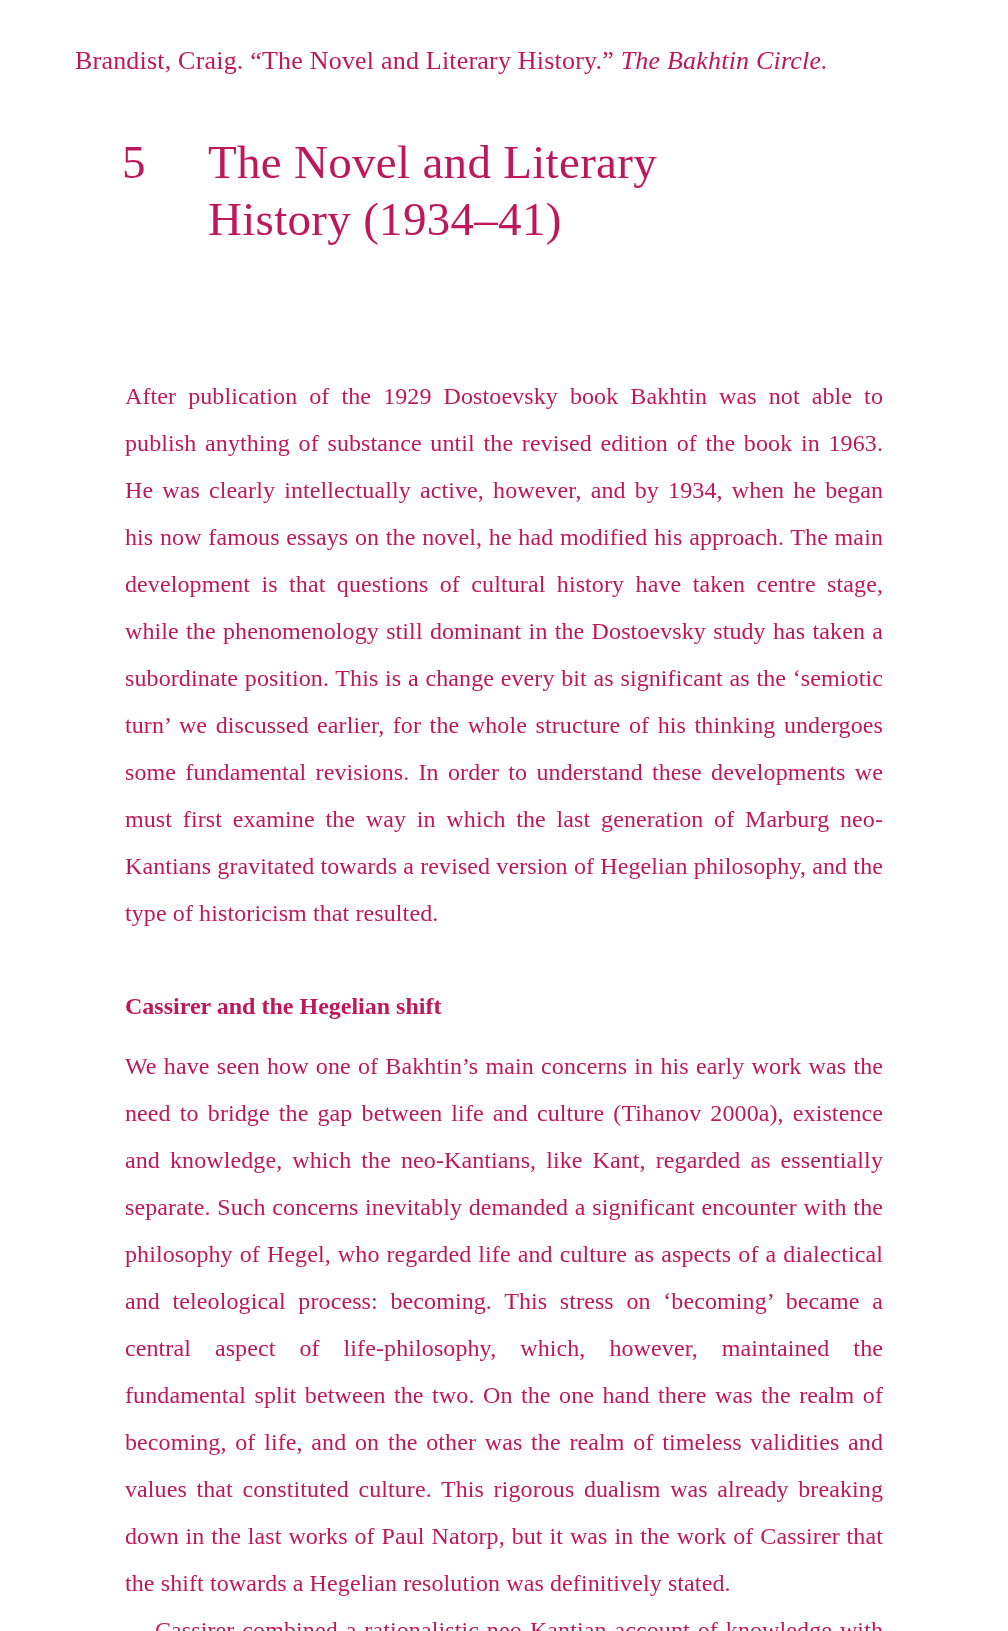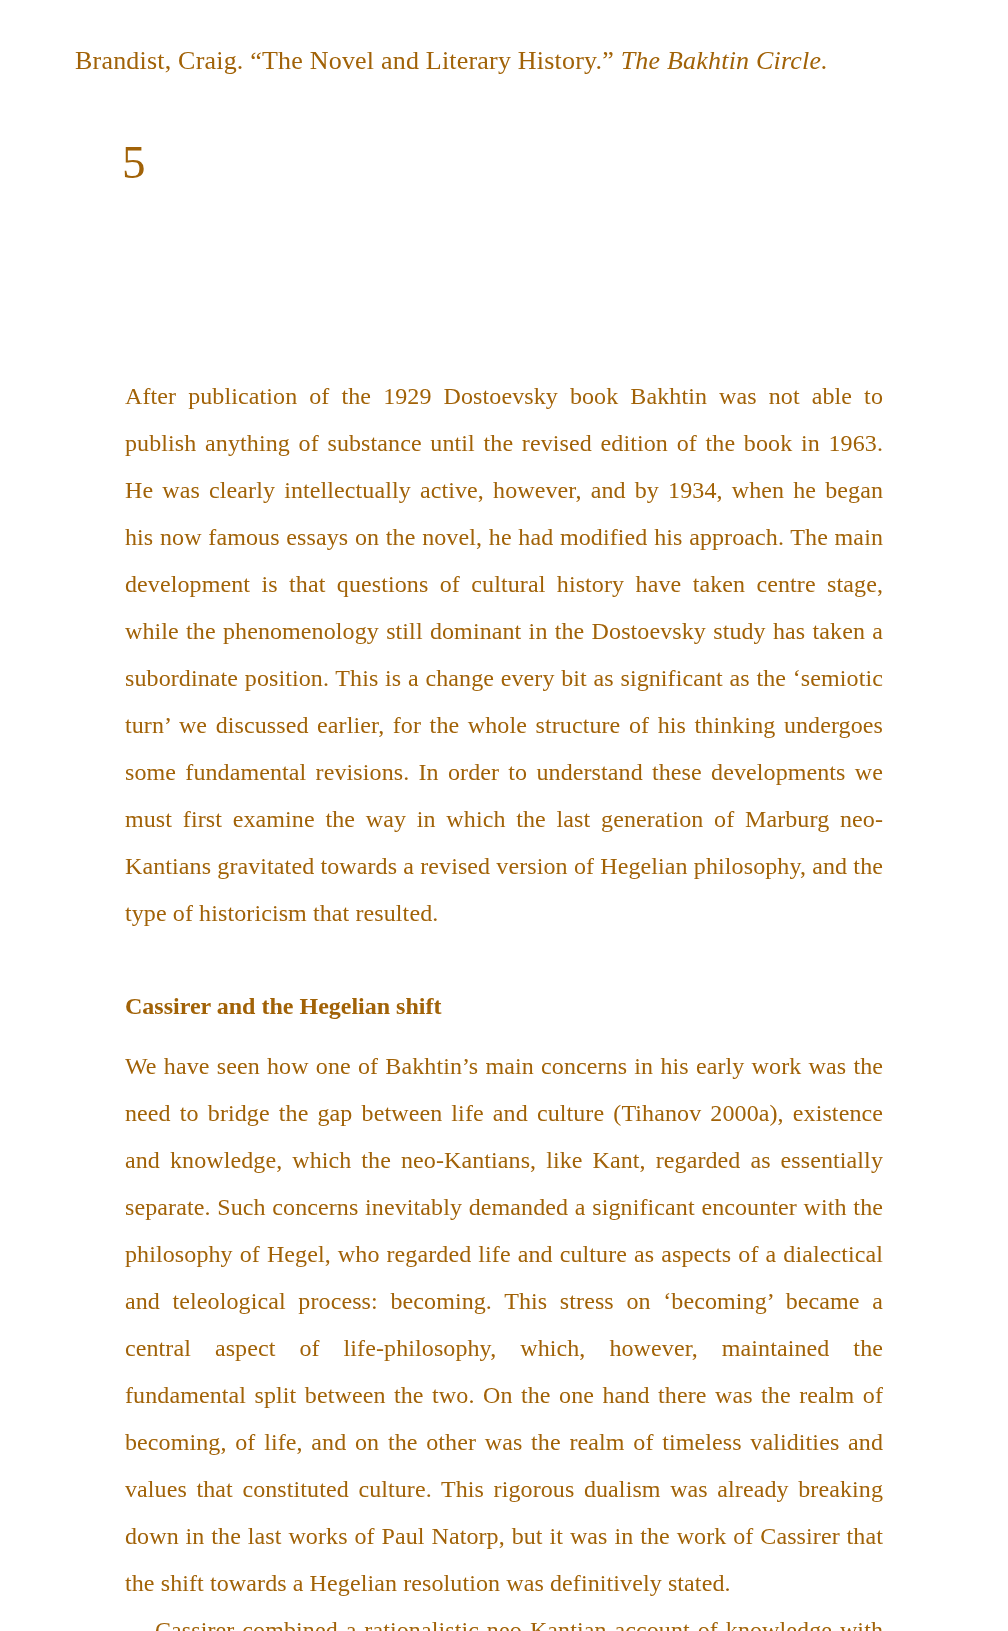--- a/index.html
+++ b/index.html
@@ -5,21 +5,21 @@
   html, body {
     margin: 0;
     padding: 0;
     background: #ffffff;
   }
   .page {
     position: relative;
     width: 1008px;
     height: 1631px;
     background: #ffffff;
-    color: #a16207;
+    color: #be185d;
     font-family: "Liberation Serif", "DejaVu Serif", serif;
     overflow: hidden;
   }
   .citation {
     position: absolute;
     left: 75px;
     top: 42px;
     width: 860px;
     font-size: 26px;
     line-height: 37px;
@@ -83,20 +83,24 @@
 <body>
 
 <div class="page">
 
   <div class="citation">
     <div class="cit-line"><span>Brandist, Craig. “The Novel and Literary History.” </span><span class="italic">The Bakhtin Circle.</span></div>
   </div>
 
   <div class="chapter-heading">
     <div class="chapter-number">5</div>
+    <div class="chapter-title">
+      <div>The Novel and Literary</div>
+      <div>History (1934–41)</div>
+    </div>
   </div>
 
   <div class="body-block">
     <p>After publication of the 1929 Dostoevsky book Bakhtin was not able to publish anything of substance until the revised edition of the book in 1963. He was clearly intellectually active, however, and by 1934, when he began his now famous essays on the novel, he had modified his approach. The main development is that questions of cultural history have taken centre stage, while the phenomenology still dominant in the Dostoevsky study has taken a subordinate position. This is a change every bit as significant as the ‘semiotic turn’ we discussed earlier, for the whole structure of his thinking undergoes some fundamental revisions. In order to understand these developments we must first examine the way in which the last generation of Marburg neo-Kantians gravitated towards a revised version of Hegelian philosophy, and the type of historicism that resulted.</p>
     <h2 class="section-heading">Cassirer and the Hegelian shift</h2>
     <p>We have seen how one of Bakhtin’s main concerns in his early work was the need to bridge the gap between life and culture (Tihanov 2000a), existence and knowledge, which the neo-Kantians, like Kant, regarded as essentially separate. Such concerns inevitably demanded a significant encounter with the philosophy of Hegel, who regarded life and culture as aspects of a dialectical and teleological process: becoming. This stress on ‘becoming’ became a central aspect of life-philosophy, which, however, maintained the fundamental split between the two. On the one hand there was the realm of becoming, of life, and on the other was the realm of timeless validities and values that constituted culture. This rigorous dualism was already breaking down in the last works of Paul Natorp, but it was in the work of Cassirer that the shift towards a Hegelian resolution was definitively stated.</p>
     <p class="indented">Cassirer combined a rationalistic neo-Kantian account of knowledge with a Hegelian evolutionist and holistic approach to argue for a unity of gradually unfolding forms of life that maintained</p>
   </div>
 
 

